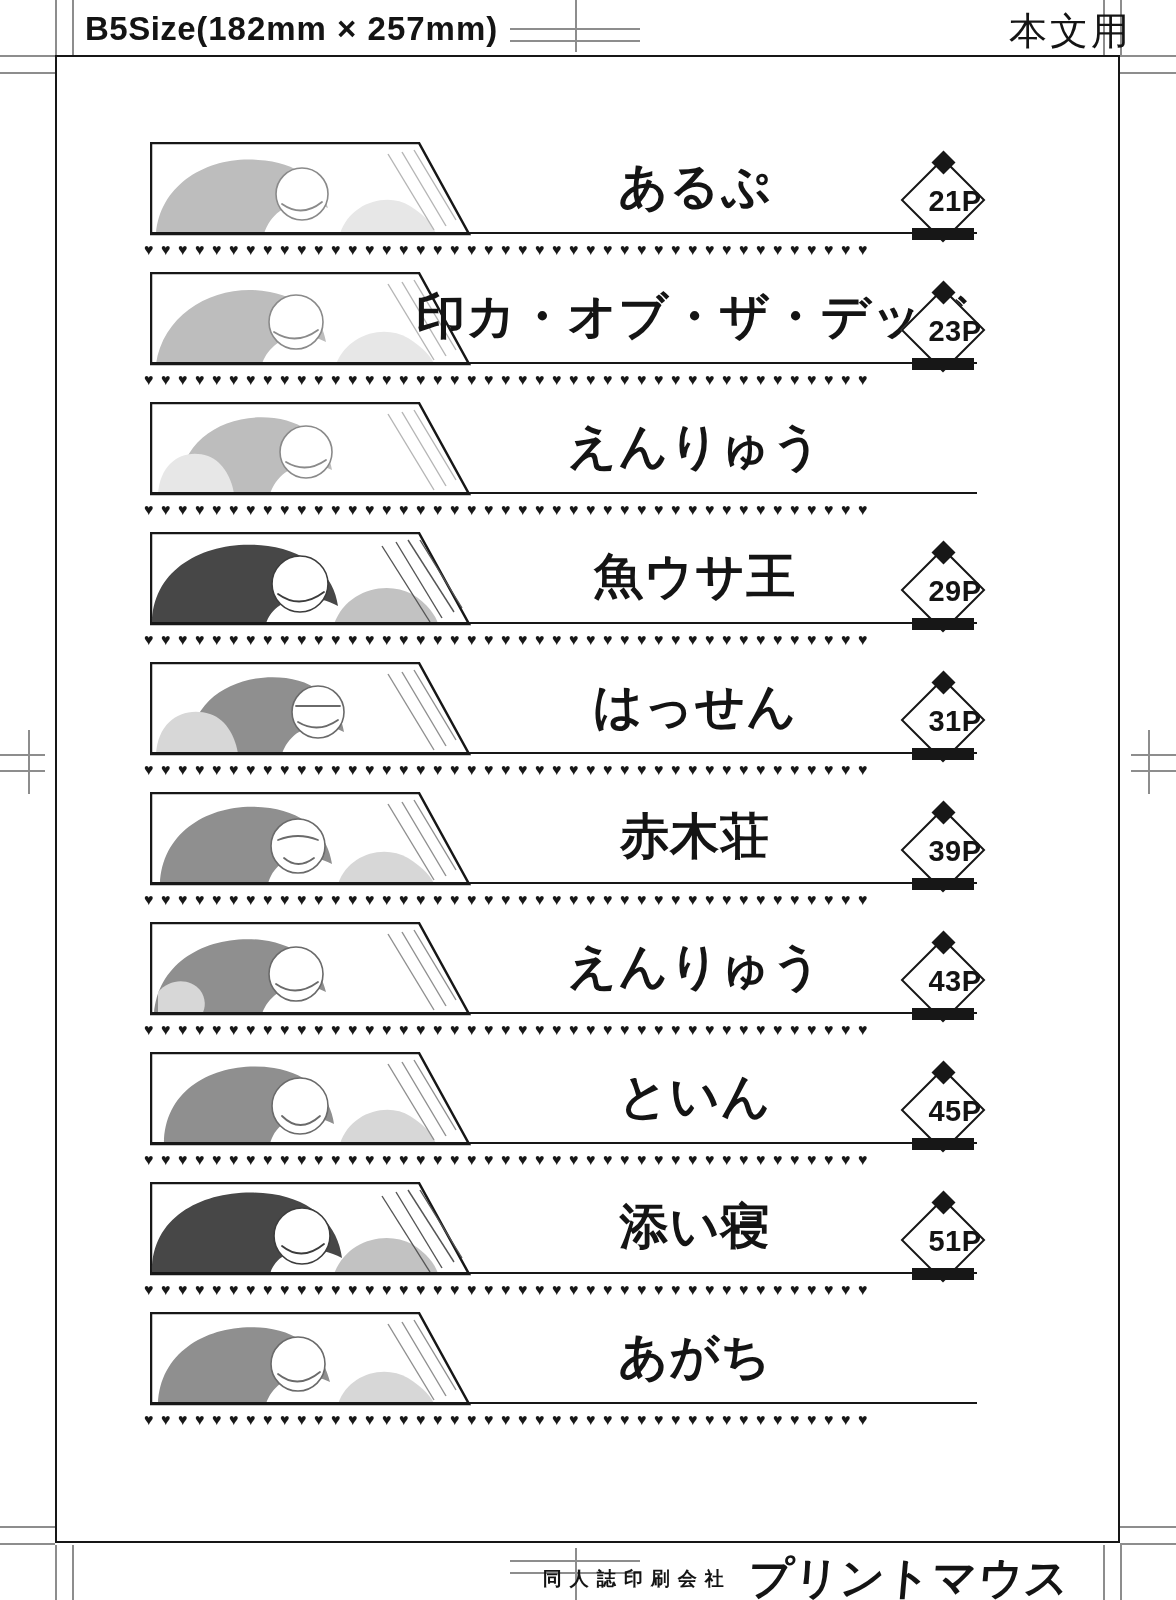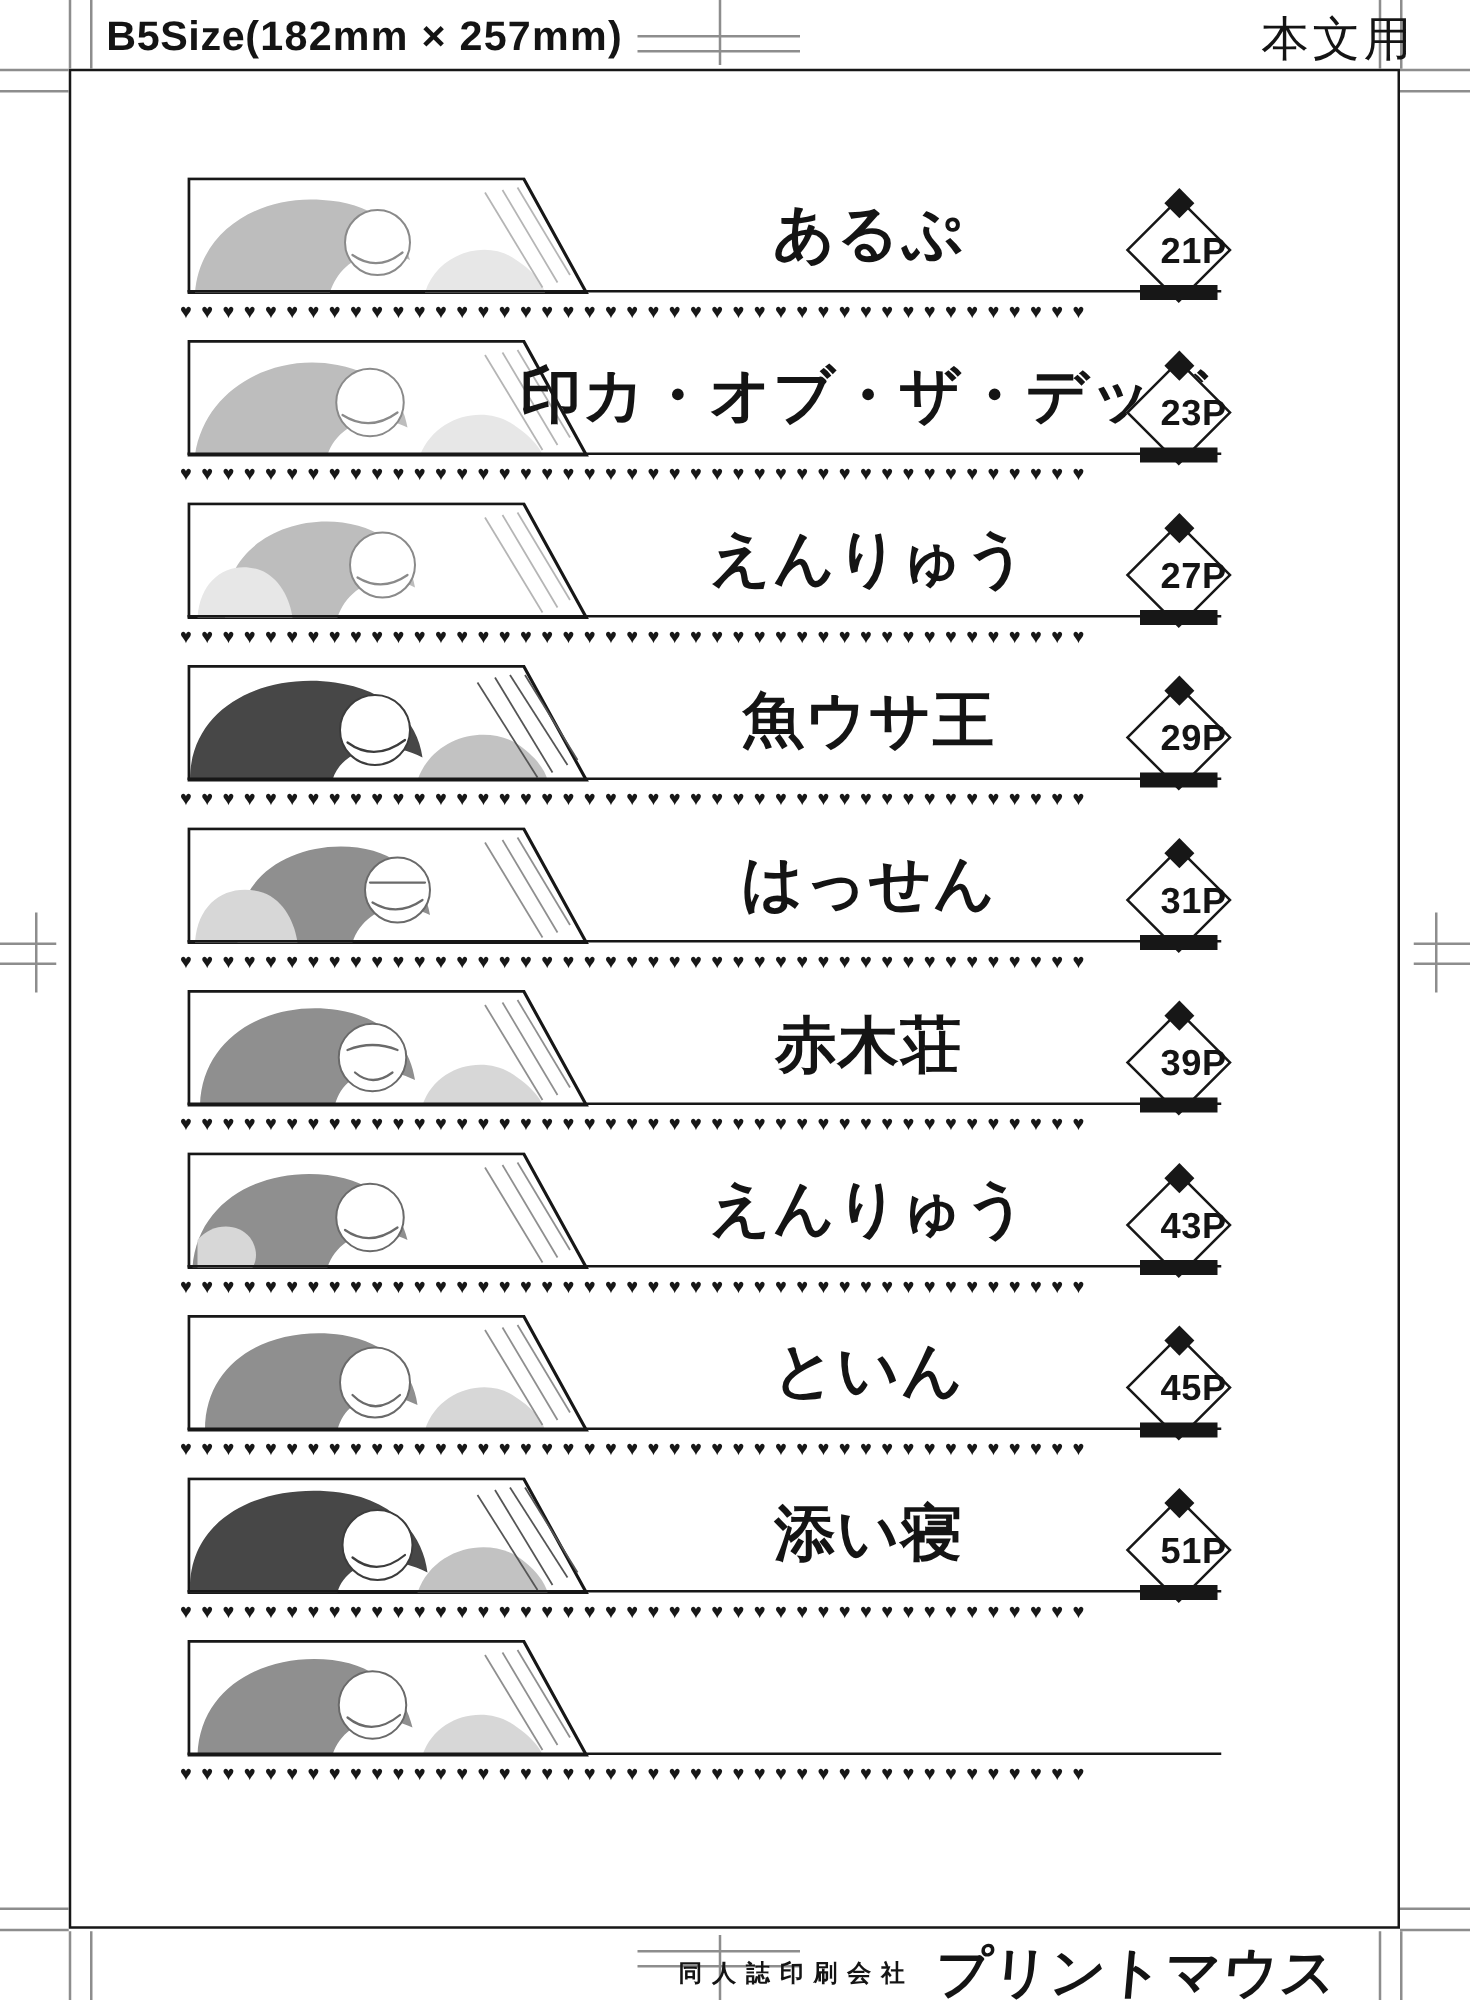--- a/index.html
+++ b/index.html
@@ -163,26 +163,20 @@
     <path class="sline" d="M136,60 Q156,72 176,58"></path>
     <path class="blob" d="M8,92 C10,60 34,46 58,54 C74,60 82,78 84,92 Z"></path>
     <g class="hatch">
         <line x1="238" y1="12" x2="284" y2="88"></line>
         <line x1="252" y1="10" x2="296" y2="84"></line>
         <line x1="264" y1="8" x2="306" y2="78"></line>
       </g>
   </svg>
   <div class="rule"></div>
   <div class="name">えんりゅう</div>
-  <div class="badge">
-    <span class="bdg-diamond"></span>
-    <span class="bdg-dot"></span>
-    <span class="bdg-num">27P</span>
-    <span class="bdg-bar"></span>
-  </div>
   <div class="hearts">♥♥♥♥♥♥♥♥♥♥♥♥♥♥♥♥♥♥♥♥♥♥♥♥♥♥♥♥♥♥♥♥♥♥♥♥♥♥♥♥♥♥♥</div>
 </div>
 
 <div class="entry" style="top:532px">
   <svg class="thumb tone-dark" width="322" height="94" viewBox="0 0 322 94">
     <polygon class="frame-poly" points="1,1 269,1 319,92 1,92"></polygon>
     <path class="hair" d="M2,92 C2,34 60,6 118,14 C160,20 184,44 188,74 C154,56 122,70 116,92 Z"></path>
     <circle class="face" cx="150" cy="52" r="28"></circle>
     <path class="sline" d="M128,62 Q150,78 174,60"></path>
     <path class="blob" d="M184,92 C196,58 236,48 262,62 C278,72 286,84 288,92 Z"></path>
@@ -332,19 +326,20 @@
     <circle class="face" cx="148" cy="52" r="27"></circle>
     <path class="sline" d="M128,62 Q148,78 170,60"></path>
     <path class="blob" d="M188,92 C198,62 234,52 258,66 C274,76 282,86 284,92 Z"></path>
     <g class="hatch">
         <line x1="238" y1="12" x2="284" y2="88"></line>
         <line x1="252" y1="10" x2="296" y2="84"></line>
         <line x1="264" y1="8" x2="306" y2="78"></line>
       </g>
   </svg>
   <div class="rule"></div>
+  <div class="name">あがち</div>
   <div class="hearts">♥♥♥♥♥♥♥♥♥♥♥♥♥♥♥♥♥♥♥♥♥♥♥♥♥♥♥♥♥♥♥♥♥♥♥♥♥♥♥♥♥♥♥</div>
 </div>
 
 <div class="footer">
   <span class="f-type">同人誌印刷会社</span>
   <span class="f-logo">プリントマウス</span>
 </div>
 
 </body></html>

